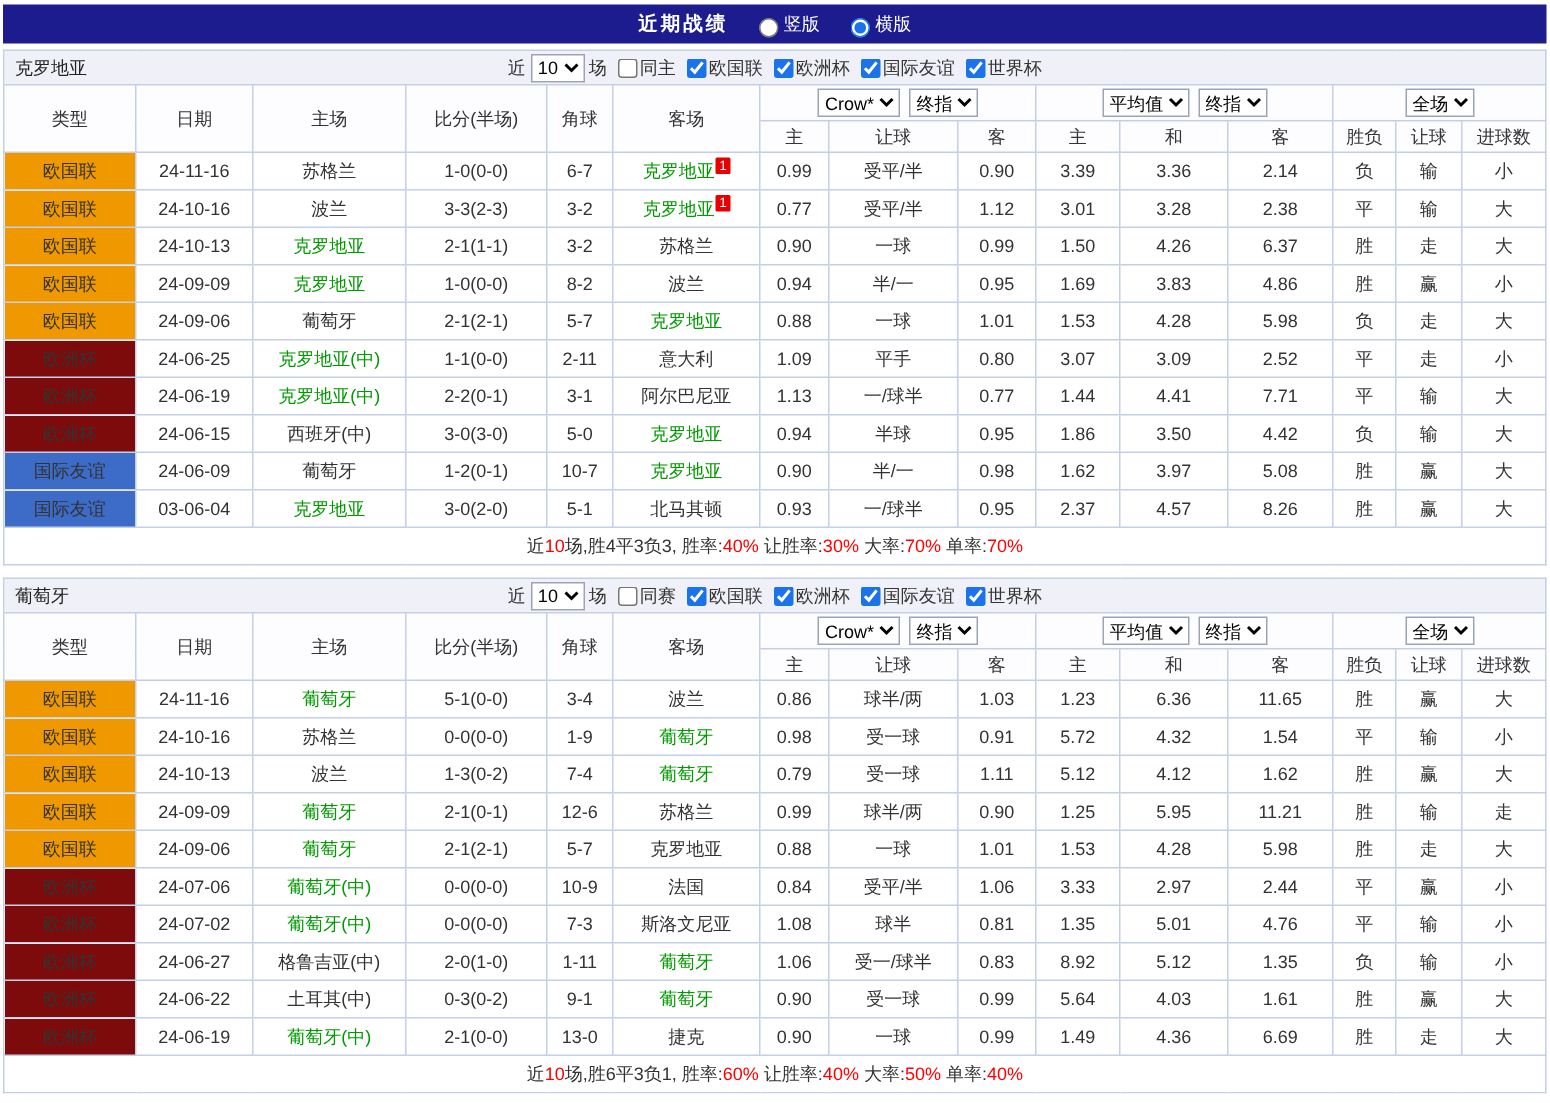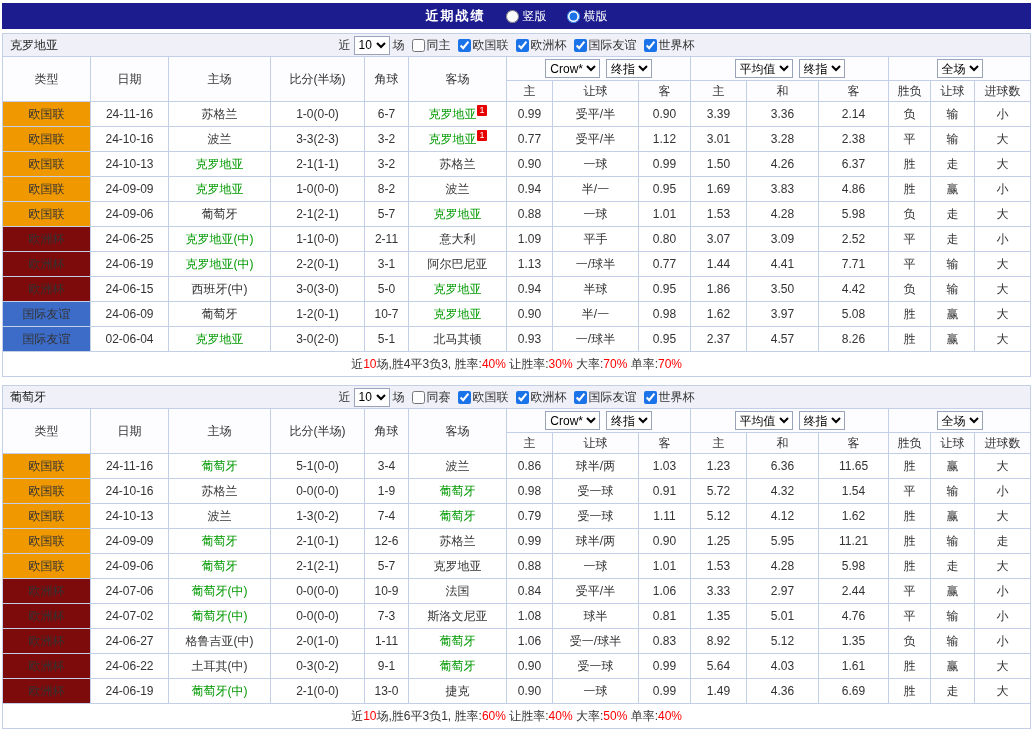--- a/index.html
+++ b/index.html
@@ -2,32 +2,32 @@
 <html style="--win: #ff0000; --push: #009900; --lose: #0033cc; --hl: #009900; --score: #ff0000;"><head>
 <meta charset="utf-8">
 <style>
   :root{
     --win:#ff0000; --push:#009900; --lose:#0033cc; --hl:#009900; --score:#ff0000;
   }
   *{box-sizing:border-box;}
   body{margin:0;background:#fff;font-family:"Liberation Sans","DejaVu Sans",sans-serif;font-size:12px;color:#333;width:1033px;}
   .topbar{margin:3px 2px 4px;height:26px;display:flex;align-items:center;justify-content:center;gap:20px;color:#fff;}
   .topbar-title{font-weight:bold;font-size:13px;letter-spacing:2px;}
-  .radio-opt{display:inline-flex;align-items:center;gap:4px;cursor:pointer;font-size:12px;color:#fff;}
+  .radio-opt{display:inline-flex;align-items:flex-end;gap:4px;cursor:pointer;font-size:12px;color:#fff;}
   input[type=radio],input[type=checkbox]{accent-color:#1a73e8;margin:0;width:13px;height:13px;vertical-align:middle;}
   .grid{border-collapse:collapse;table-layout:fixed;width:1029px;margin:0 2px;}
   .grid td,.grid th{border:1px solid #c3cfe6;text-align:center;white-space:nowrap;overflow:hidden;padding:0 1px;height:25px;font-weight:normal;font-size:12px;color:#333;}
   .title-row td{height:23px;background:#f0f1f8;}
   .titlebar{position:relative;display:flex;align-items:center;justify-content:center;}
   .team-label{position:absolute;left:6px;color:#222;}
   .filters{display:inline-flex;align-items:center;gap:3px;}
   .cb-wrap{display:inline-flex;align-items:center;gap:2px;margin-left:4px;cursor:pointer;}
   .head1 th{height:24px;background:#fdfdff;}
   .head2 th{height:21px;background:#fdfdff;}
-  .group-th select{margin:0 3px;text-align:right;}
+  .group-th select{margin:0 3px;}
   select{font-family:inherit;font-size:12px;height:19px;border:1px solid #9aa4b8;background:#fff;}
   .league-td{color:#fff;}
   .score-td{color:var(--score);}
   .team-hl{color:var(--hl);}
   .rcard{display:inline-block;background:#e60000;color:#fff;font-size:9px;line-height:11px;padding:0 2px;vertical-align:super;margin-left:1px;border-radius:1px;}
   .r-win{color:var(--win);} .r-push{color:var(--push);} .r-lose{color:var(--lose);}
   .summary-td{height:25px;margin-top:36px;}
   .summary-td .seg-red{color:#ff0000;}
   .gap{height:8px;}
 </style>
@@ -268,21 +268,21 @@
           <td>0.98</td>
           <td>1.62</td>
           <td>3.97</td>
           <td>5.08</td>
           <td class="r-win">胜</td>
           <td class="r-win">赢</td>
           <td class="r-win">大</td>
         </tr>
         <tr class="data-row">
           <td class="league-td" style="background: rgb(61, 108, 200);">国际友谊</td>
-          <td>02-06-04</td>
+          <td>03-06-04</td>
           <td class="team-td"><span class="team-hl">克罗地亚</span></td>
           <td class="score-td">3-0(2-0)</td>
           <td>5-1</td>
           <td class="team-td"><span class="">北马其顿</span></td>
           <td>0.93</td>
           <td>一/球半</td>
           <td>0.95</td>
           <td>2.37</td>
           <td>4.57</td>
           <td>8.26</td>

